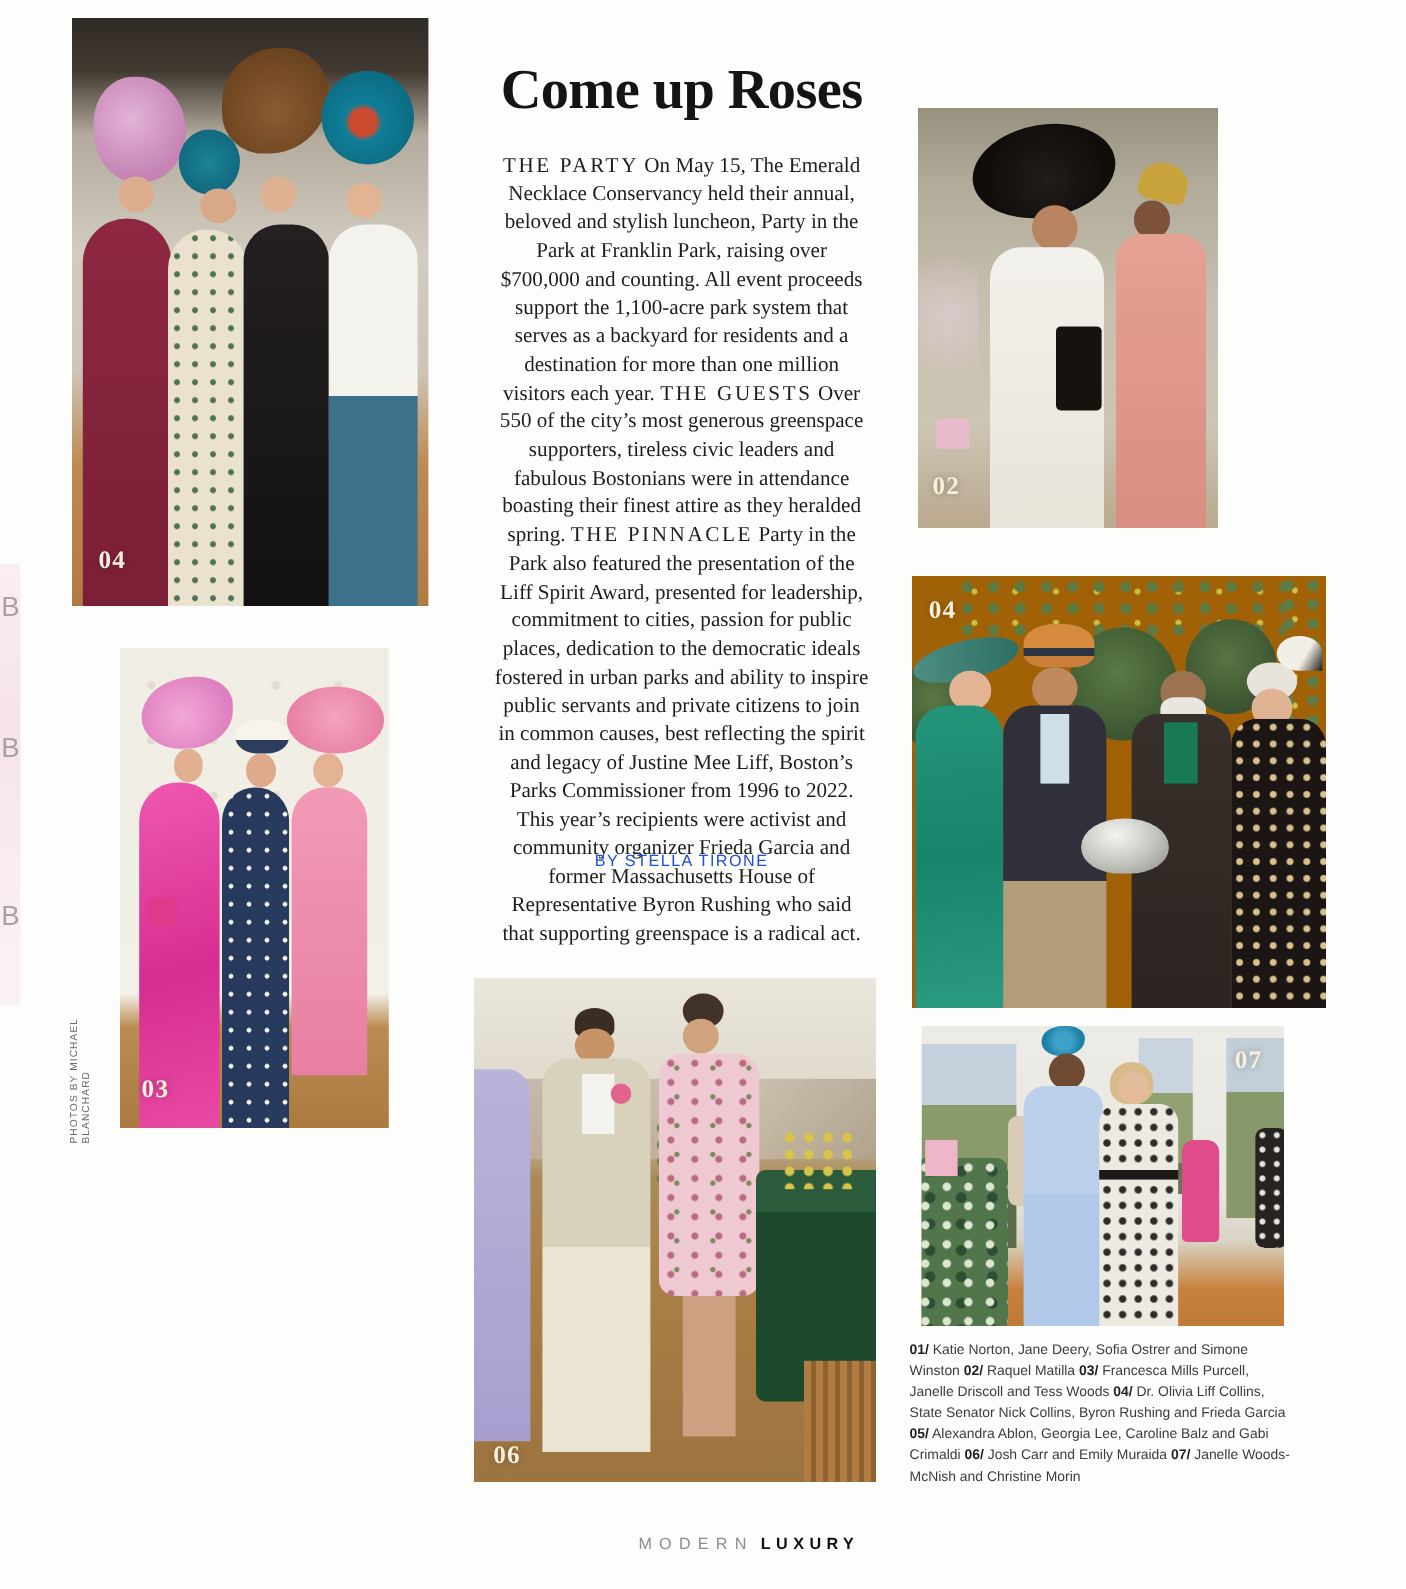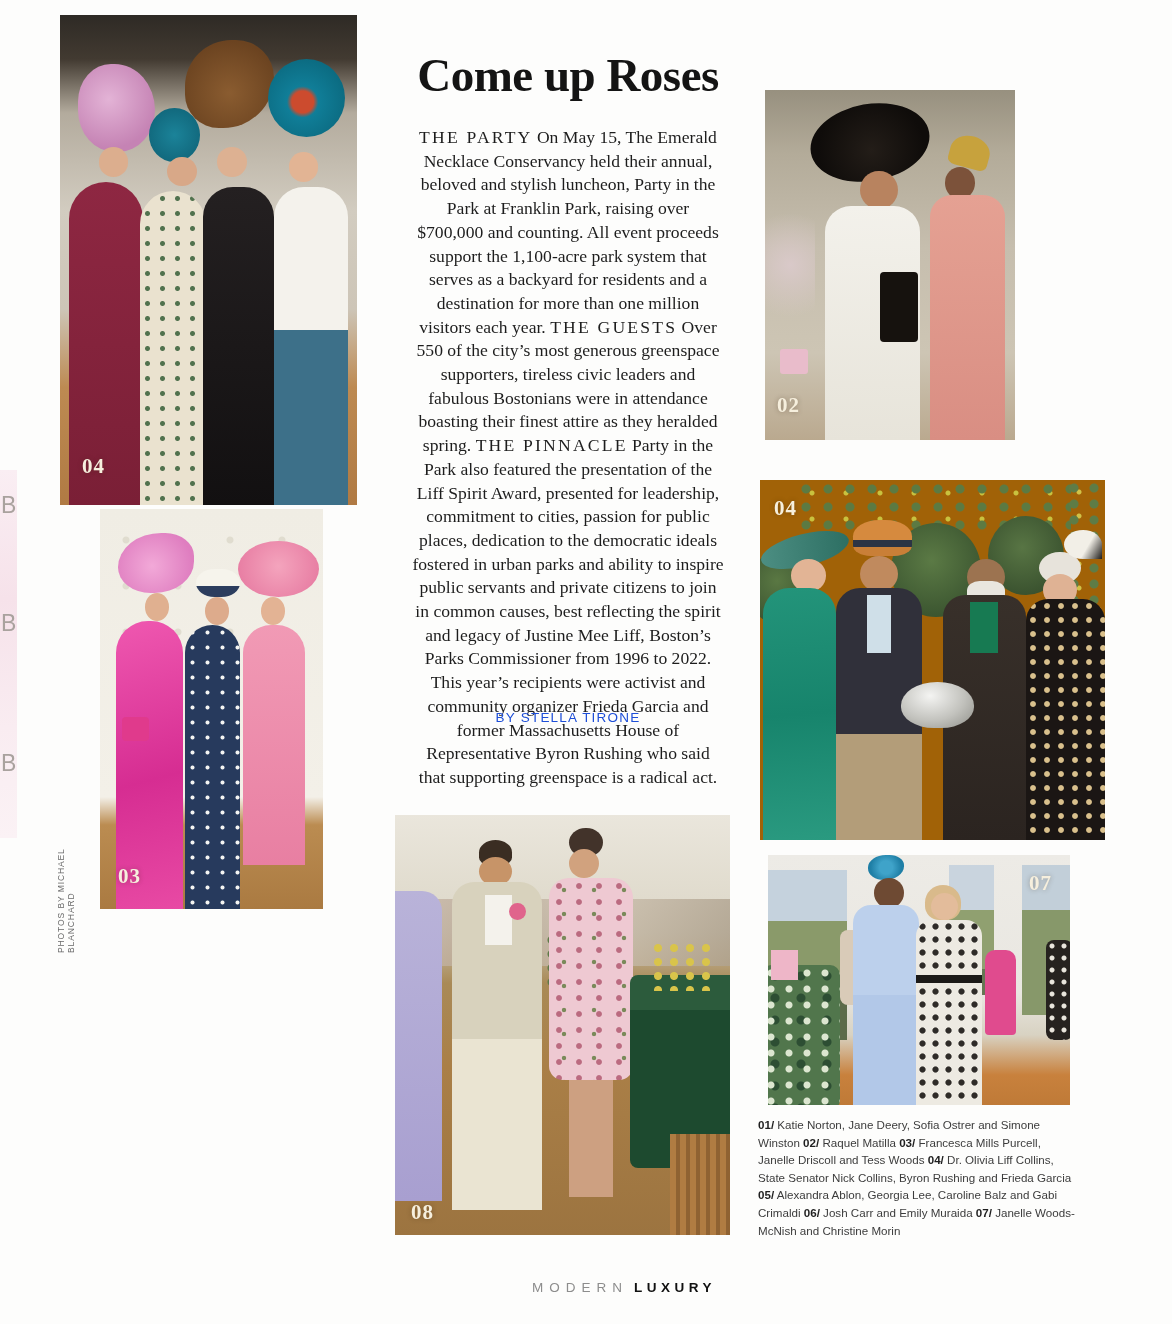--- a/index.html
+++ b/index.html
@@ -36,22 +36,22 @@
   
   .photo{position:absolute;overflow:hidden;}
   .blob{position:absolute;}
   .num{position:absolute;z-index:5;font-family:"Liberation Serif",serif;font-weight:700;
     font-size:21px;letter-spacing:1px;color:#f6efdd;text-shadow:0 0 5px rgba(60,40,20,.35);}
 
   #photo1{left:60px;top:15px;width:297px;height:490px;
     background:linear-gradient(180deg,#2e2a25 0%,#423a31 9%,#b3ab9d 20%,#d2ccc0 40%,#cdc5b7 60%,#bd8a52 76%,#b07a43 100%);}
   #photo2{left:765px;top:90px;width:250px;height:350px;
     background:linear-gradient(180deg,#97907f 0%,#b3ab99 18%,#c6beae 45%,#cdc5b4 75%,#baa98f 100%);}
-  #photo3{left:100px;top:509px;width:223px;height:400px;
-    background:linear-gradient(180deg,#f0ede4 0%,#f3f0e8 72%,#bb8c51 79%,#aa7a41 100%);}
+  #photo3{left:100px;top:540px;width:204px;height:400px;
+    background:linear-gradient(180deg,#f0ede4 0%,#f3f0e8 72%,#bb8c51 79%,#aa7a41 100%);padding-left:20px;}
   #photo4{left:760px;top:480px;width:345px;height:360px;background:#a16207;}
   #photo5{left:10px;top:985px;width:347px;height:245px;
     background:linear-gradient(180deg,#edebe4 0%,#e7e3d8 14%,#7c8a4e 22%,#66793f 100%);}
   #photo6{left:395px;top:815px;width:335px;height:420px;
     background:linear-gradient(180deg,#eae6dc 0%,#e0dbcd 20%,#c9c2ae 28%,#a98a57 40%,#aa7f47 60%,#9c7440 100%);}
   #photo7{left:768px;top:855px;width:302px;height:250px;
     background:linear-gradient(180deg,#edebe6 0%,#e9e7e1 55%,#d8d2c2 72%,#c8813d 88%,#bf7a37 100%);}
 
   
   .captions{position:absolute;left:758px;top:1116px;width:320px;margin:0;
@@ -146,21 +146,21 @@
       <div class="blob" style="left: 60%; top: 28%; width: 11%; height: 8%; background: rgb(233, 230, 223); border-radius: 40% 40% 60% 60%;"></div>
       <div class="blob" style="left: 53%; top: 32%; width: 24%; height: 68%; background: linear-gradient(rgb(56, 48, 42), rgb(43, 36, 32)); border-radius: 22px 22px 0px 0px;"></div>
       <div class="blob" style="left: 61%; top: 34%; width: 8%; height: 14%; background: rgb(23, 122, 82);"></div>
       <div class="blob" style="left: 81%; top: 20%; width: 12%; height: 9%; background: rgb(231, 227, 219); border-radius: 50%;"></div>
       <div class="blob" style="left: 88%; top: 14%; width: 11%; height: 8%; background: linear-gradient(120deg, rgb(242, 239, 231) 60%, rgb(28, 26, 24)); border-radius: 50% 50% 0px;"></div>
       <div class="blob" style="left: 82%; top: 26%; width: 10%; height: 9%; background: rgb(223, 178, 148); border-radius: 50%;"></div>
       <div class="blob" style="left: 77%; top: 33%; width: 23%; height: 67%; background-color: rgb(27, 22, 20); background-image: radial-gradient(circle, rgb(217, 192, 140) 2.4px, transparent 3.4px); background-size: 14px 14px; border-radius: 22px 22px 0px 0px;"></div>
       <div class="blob" style="left: 41%; top: 56%; width: 21%; height: 13%; background: radial-gradient(at 40% 30%, rgb(244, 244, 242), rgb(194, 194, 189) 55%, rgb(142, 142, 136)); border-radius: 50% 50% 45% 45%;"></div>
     </div>
   <div class="photo" id="photo6">
-    <span class="num" style="left:16px;bottom:10px;">08</span>
+    <span class="num" style="left:16px;bottom:10px;">06</span>
   <div class="blob" style="left: 0px; top: 20%; width: 100%; height: 16%; background: linear-gradient(90deg, rgb(201, 184, 168), rgb(185, 169, 152) 30%, rgb(204, 192, 174) 60%, rgb(176, 163, 144)); opacity: 0.8;"></div>
       <div class="blob" style="left: 28%; top: 28%; width: 18%; height: 14%; background-image: radial-gradient(circle, rgb(94, 122, 72) 4px, transparent 5px); background-size: 18px 14px;"></div>
       <div class="blob" style="left: -2%; top: 18%; width: 16%; height: 74%; background: linear-gradient(rgb(185, 179, 217), rgb(168, 159, 208)); border-radius: 0px 20px 0px 0px;"></div>
       <div class="blob" style="left: 25%; top: 6%; width: 10%; height: 6%; background: rgb(58, 45, 34); border-radius: 50% 50% 30% 30%;"></div>
       <div class="blob" style="left: 25%; top: 10%; width: 10%; height: 7%; background: rgb(199, 148, 104); border-radius: 50%;"></div>
       <div class="blob" style="left: 17%; top: 16%; width: 27%; height: 78%; background: linear-gradient(rgb(216, 210, 189) 0px, rgb(216, 210, 189) 48%, rgb(234, 228, 210) 48%); border-radius: 22px 22px 0px 0px;"></div>
       <div class="blob" style="left: 27%; top: 19%; width: 8%; height: 12%; background: rgb(244, 242, 236);"></div>
       <div class="blob" style="left: 34%; top: 21%; width: 5%; height: 4%; background: rgb(224, 100, 140); border-radius: 50%;"></div>
       <div class="blob" style="left: 52%; top: 3%; width: 10%; height: 7%; background: rgb(66, 51, 42); border-radius: 50%;"></div>
       <div class="blob" style="left: 52%; top: 8%; width: 9%; height: 7%; background: rgb(209, 162, 126); border-radius: 50%;"></div>

